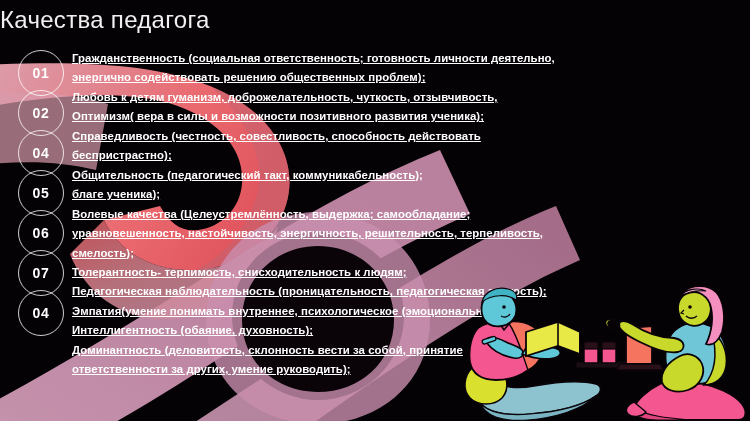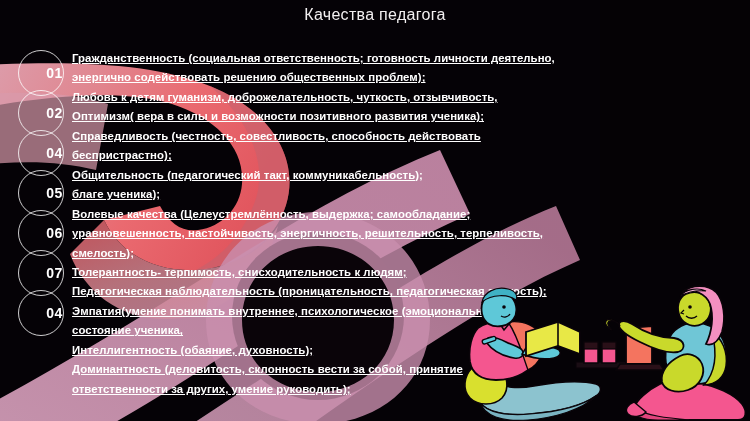--- a/index.html
+++ b/index.html
@@ -24,23 +24,22 @@
     height: 421px;
     pointer-events: none;
   }
 
   
   .slide-title {
     position: absolute;
     left: 0;
     top: 6px;
     width: 750px;
-    text-align: center;
     color: #f2eff0;
-    font-size: 16px;
+    font-size: 24px;
     font-weight: 300;
     letter-spacing: 0.3px;
     z-index: 6;
     white-space: nowrap;
   }
 
   
   .badge-column {
     position: absolute;
     left: 18px;
@@ -50,21 +49,21 @@
   }
   .badge {
     position: relative;
     width: 46px;
     height: 46px;
     margin-bottom: -6px;
     border-radius: 50%;
     border: 1.4px solid rgba(255,255,255,0.80);
     display: flex;
     align-items: center;
-    justify-content: flex-end;
+    justify-content: center;
     color: #ffffff;
     font-size: 14px;
     font-weight: 700;
     letter-spacing: 0.6px;
     box-sizing: border-box;
   }
 
   
   .body-text {
     position: absolute;
@@ -193,21 +192,20 @@
     <div class="body-line">Справедливость (честность, совестливость, способность действовать</div>
     <div class="body-line">беспристрастно);</div>
     <div class="body-line">Общительность (педагогический такт, коммуникабельность);</div>
     <div class="body-line">благе ученика);</div>
     <div class="body-line">Волевые качества (Целеустремлённость, выдержка; самообладание;</div>
     <div class="body-line">уравновешенность, настойчивость, энергичность, решительность, терпеливость,</div>
     <div class="body-line">смелость);</div>
     <div class="body-line">Толерантность- терпимость, снисходительность к людям;</div>
     <div class="body-line">Педагогическая наблюдательность (проницательность, педагогическая зоркость);</div>
     <div class="body-line">Эмпатия(умение понимать внутреннее, психологическое (эмоциональное)</div>
-    <div class="body-line">состояние ученика,</div>
     <div class="body-line">Интеллигентность (обаяние, духовность);</div>
     <div class="body-line">Доминантность (деловитость, склонность вести за собой, принятие</div>
     <div class="body-line">ответственности за других, умение руководить);</div>
   </div>
 
   <svg class="illustration" viewBox="0 0 320 145" aria-hidden="true">
 
     <rect x="0" y="138" width="320" height="7" fill="#050206"></rect>
 
     <g>

